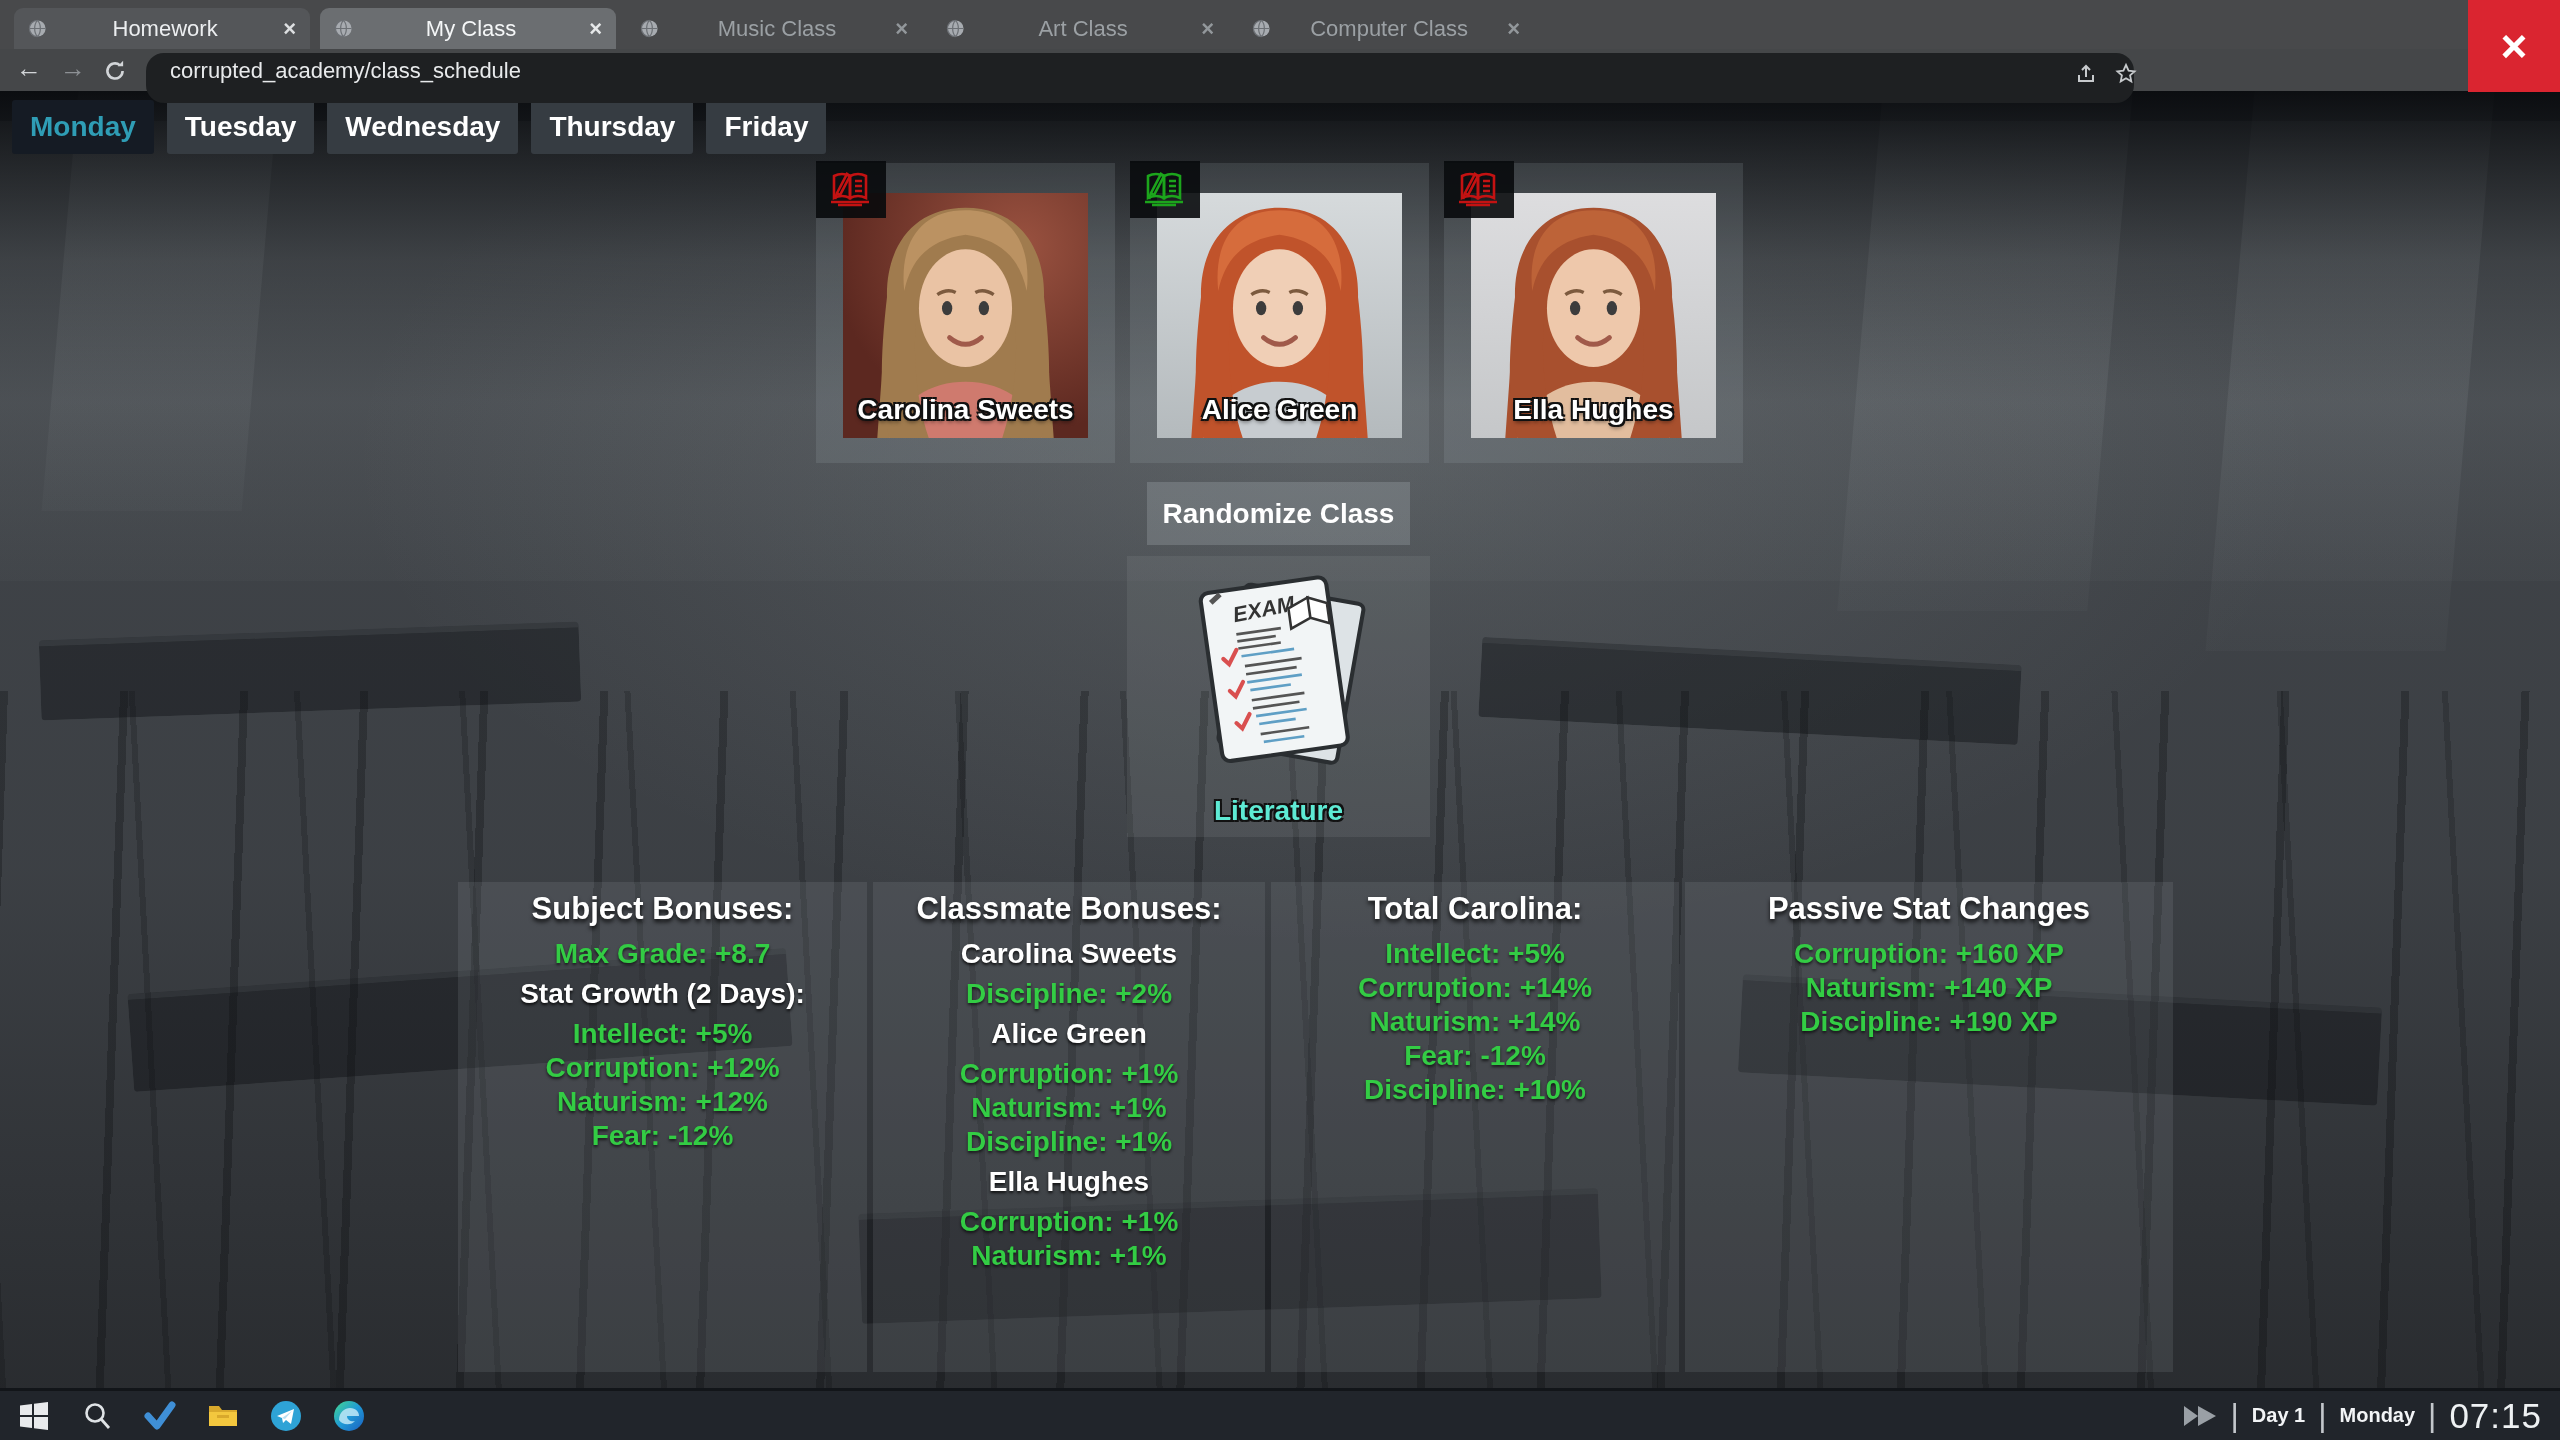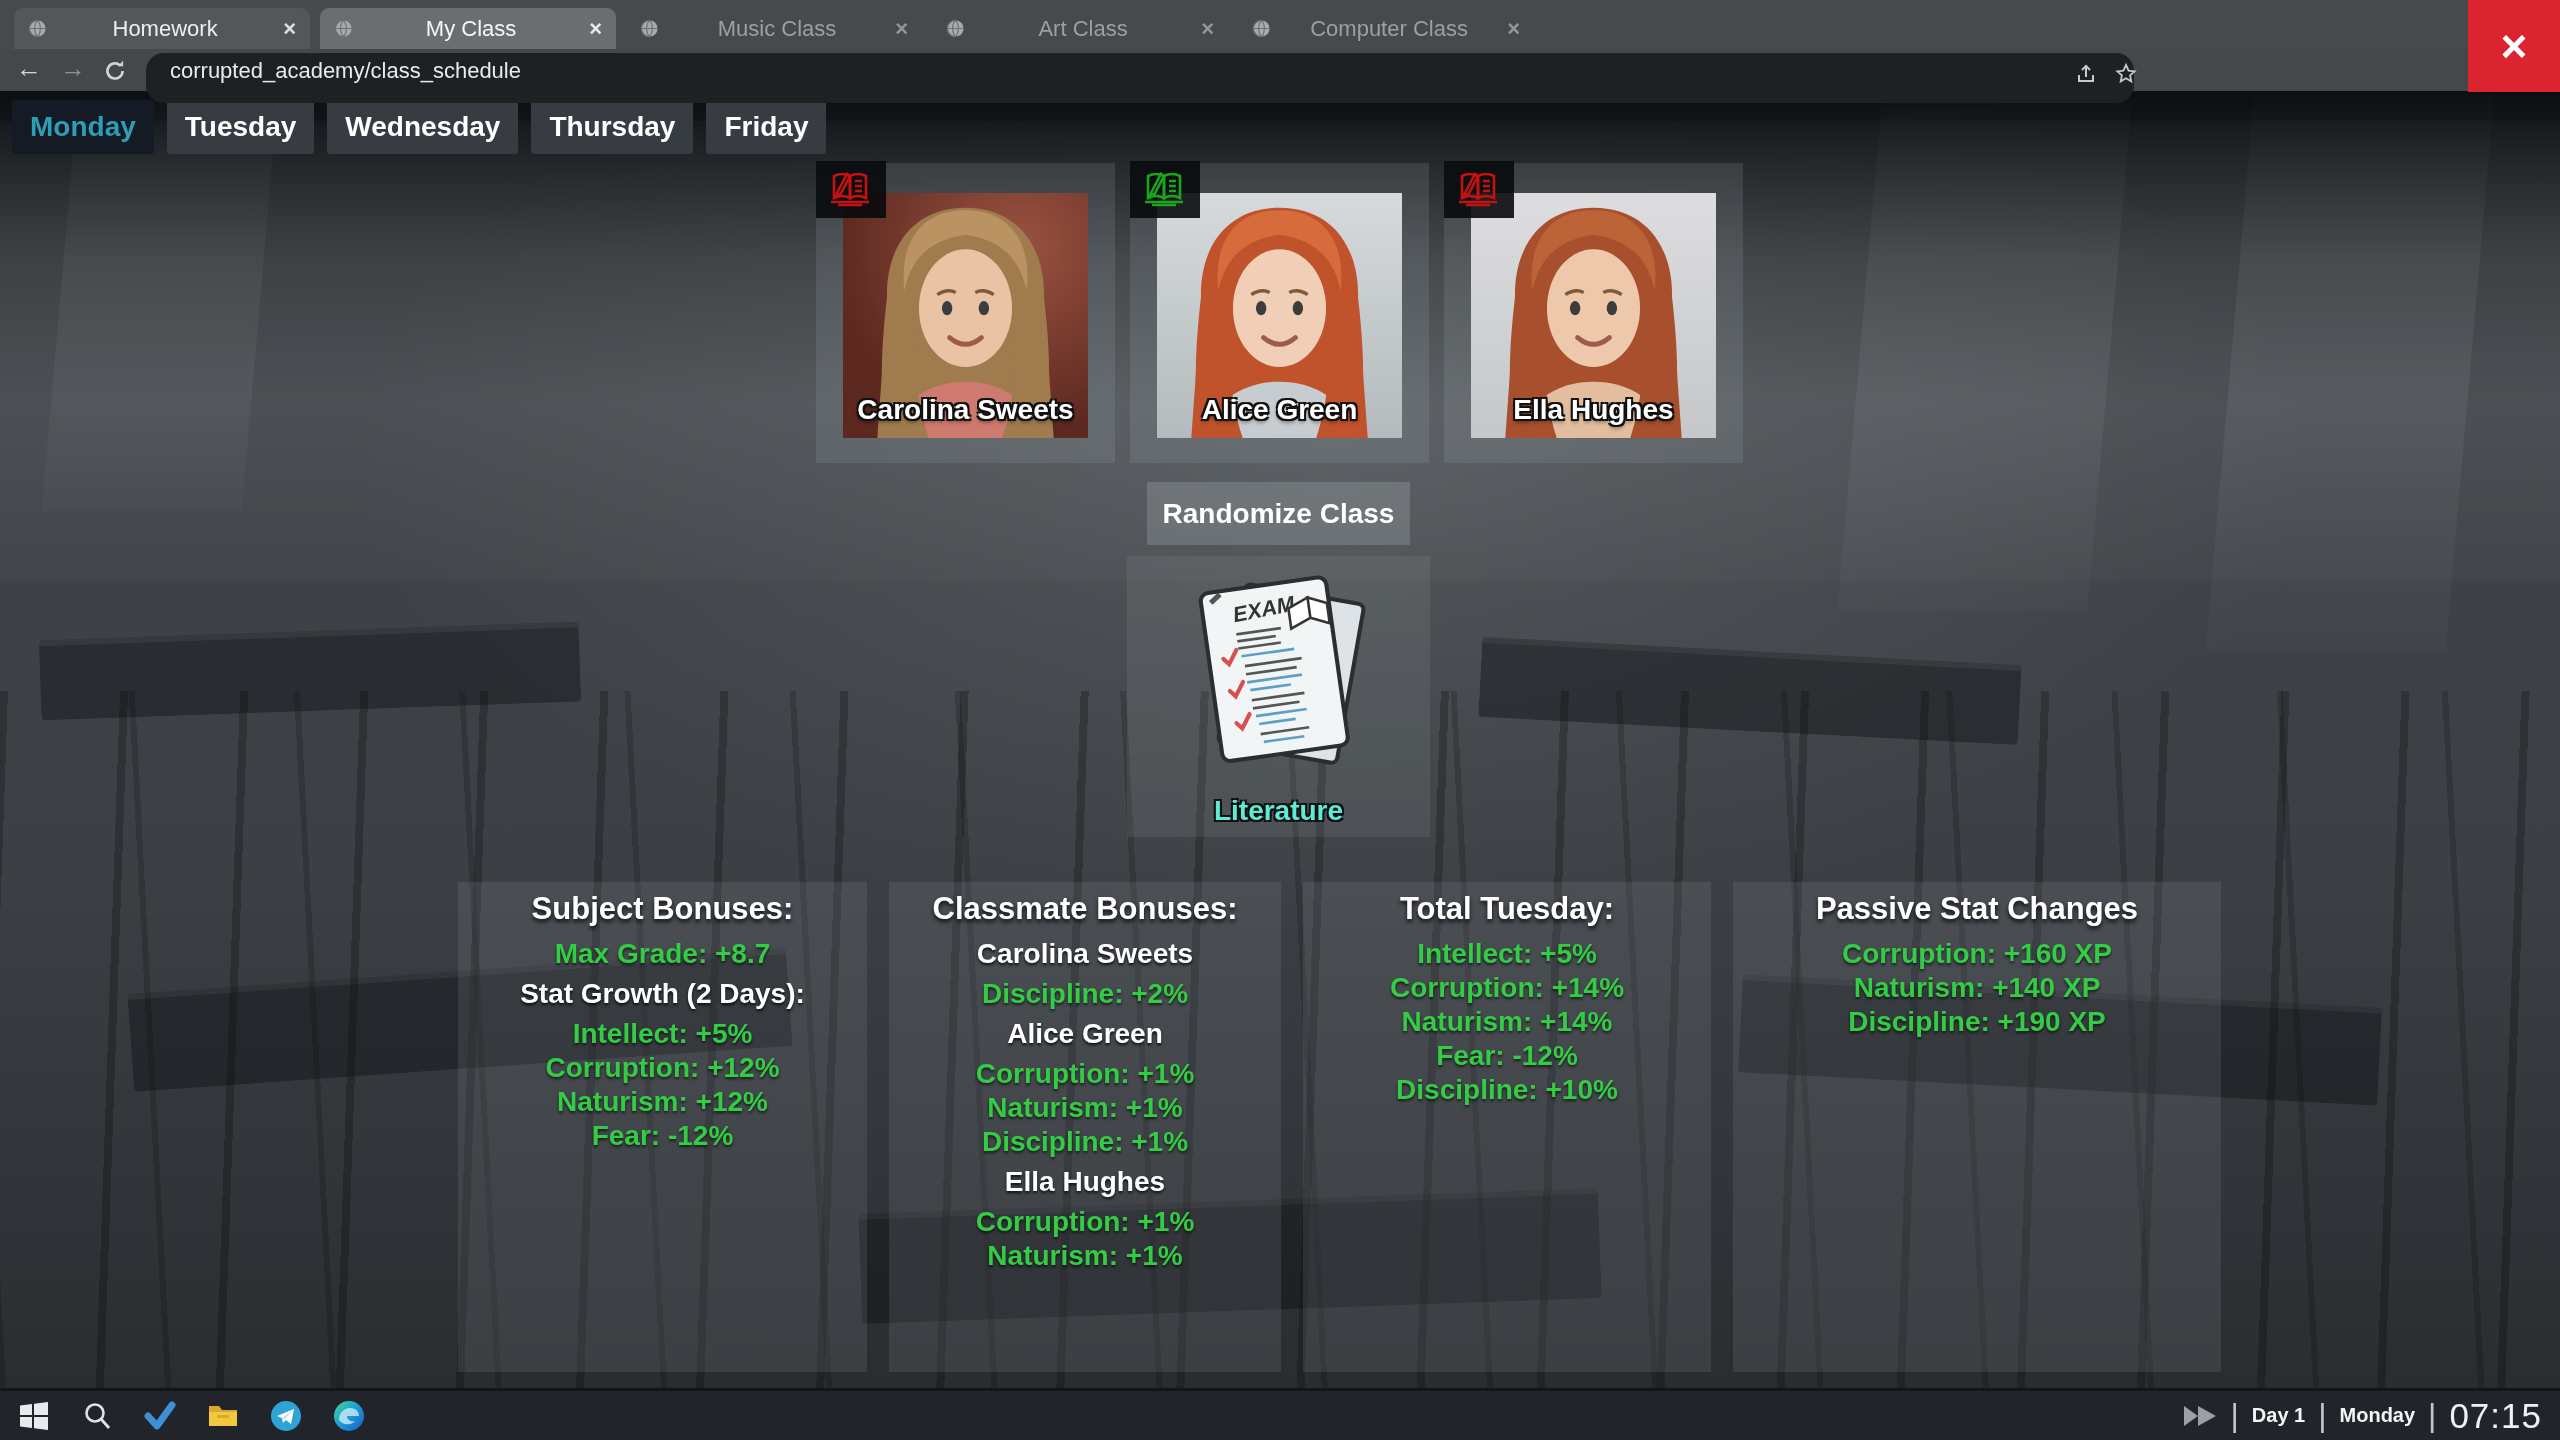--- a/index.html
+++ b/index.html
@@ -69,21 +69,21 @@
              background:rgba(195,203,209,.22);color:#fff;font-size:28px;font-weight:700;
              display:flex;align-items:center;justify-content:center;}
   #litpanel{position:absolute;left:1127px;top:556px;width:303px;height:281px;z-index:20;
             background:rgba(170,178,184,.12);}
   #examsvg{position:absolute;left:39px;top:2px;}
   #litname{position:absolute;left:0;bottom:10px;width:100%;text-align:center;color:#5eead4;
            font-size:28px;font-weight:700;
            text-shadow:-2px -2px 0 #111,2px -2px 0 #111,-2px 2px 0 #111,2px 2px 0 #111;}
 
   
-  #bonusrow{position:absolute;left:458px;top:882px;display:flex;gap:22px;z-index:20;}
+  #bonusrow{position:absolute;left:458px;top:882px;display:flex;gap:6px;z-index:20;}
   .bpanel{height:490px;background:rgba(162,170,176,.15);box-sizing:border-box;padding-top:9px;}
   .bpanel:nth-of-type(1){width:409px;}
   .bpanel:nth-of-type(2){width:392px;}
   .bpanel:nth-of-type(3){width:408px;}
   .bpanel:nth-of-type(4){width:488px;}
   .ptitle{text-align:center;color:#fff;font-size:31px;font-weight:700;margin-bottom:10px;
           text-shadow:0 3px 4px rgba(0,0,0,.8);}
   .pline{text-align:center;font-size:28px;line-height:34px;font-weight:600;}
   .pline.g{color:#33cc44;text-shadow:0 2px 3px rgba(0,0,0,.65);}
   .pline.w{color:#fff;font-weight:700;margin:6px 0;text-shadow:0 2px 3px rgba(0,0,0,.8);}
@@ -359,21 +359,21 @@
           <div class="pline g">Corruption: +1%</div>
           <div class="pline g">Naturism: +1%</div>
           <div class="pline g">Discipline: +1%</div>
           <div class="pline w">Ella Hughes</div>
           <div class="pline g">Corruption: +1%</div>
           <div class="pline g">Naturism: +1%</div>
         </div>
       </div>
 
       <div class="bpanel">
-        <div class="ptitle">Total Tuesday:</div>
+        <div class="ptitle">Total Carolina:</div>
         <div>
           <div class="pline g">Intellect: +5%</div>
           <div class="pline g">Corruption: +14%</div>
           <div class="pline g">Naturism: +14%</div>
           <div class="pline g">Fear: -12%</div>
           <div class="pline g">Discipline: +10%</div>
         </div>
       </div>
 
       <div class="bpanel">

